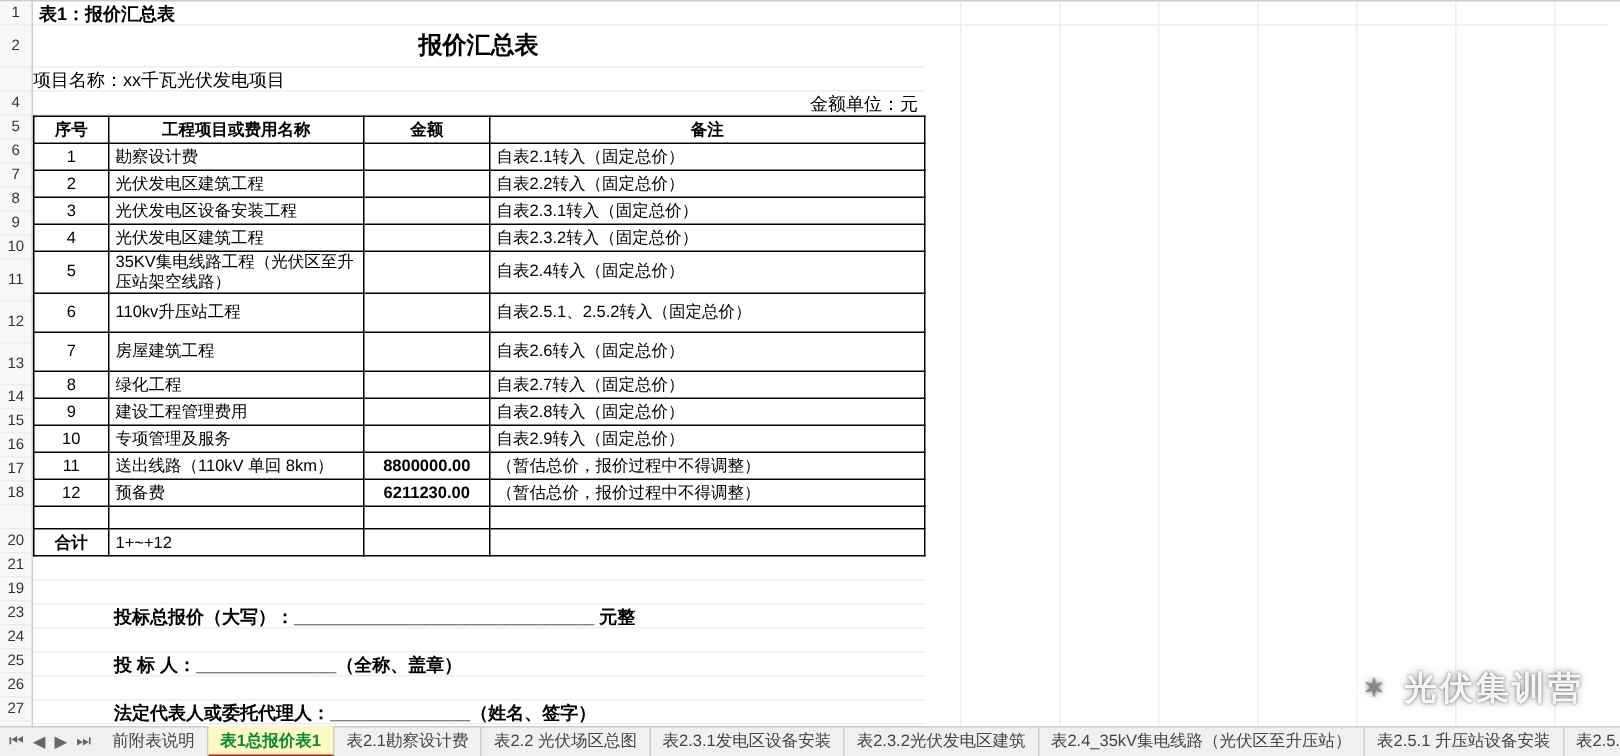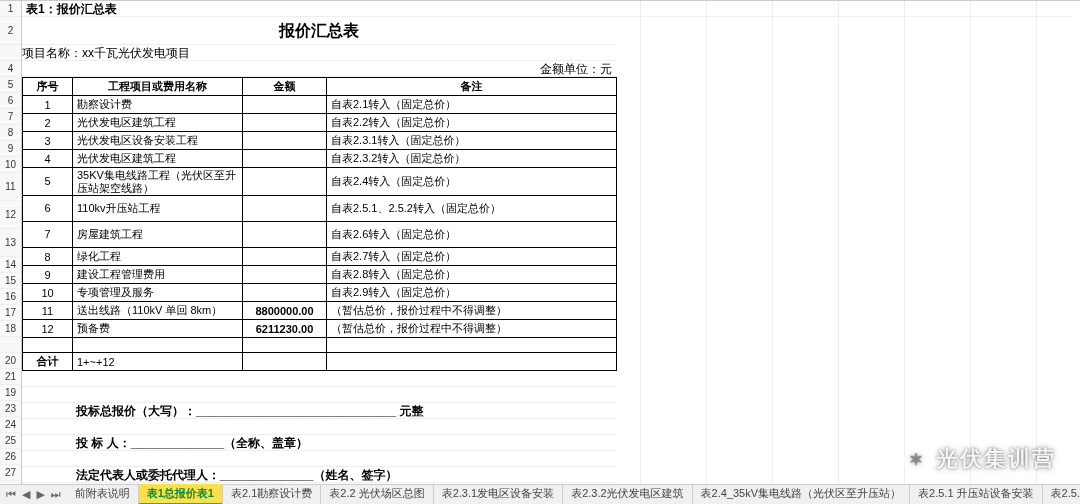--- a/index.html
+++ b/index.html
@@ -115,21 +115,21 @@
   }
   .tab-nav span { cursor: pointer; padding: 0 2px; }
   .tabs { display: flex; overflow: hidden; flex: 1; }
   .tab {
     padding: 2px 8px;
     border-right: 1px solid #ccc;
     white-space: nowrap;
     color: #444;
     cursor: pointer;
   }
-  .tab.active { background: #fde047; color: #0a8a3a; font-weight: bold; border-bottom: 2px solid #0ea5e9; }
+  .tab.active { background: #fef9c3; color: #0a8a3a; font-weight: bold; border-bottom: 2px solid #b91c1c; }
   .watermark {
     position: absolute;
     right: 24px;
     bottom: 30px;
     color: rgba(255,255,255,0.92);
     text-shadow: 0 0 6px rgba(0,0,0,0.35), 0 0 2px rgba(0,0,0,0.5);
     font-size: 22px;
     font-weight: bold;
     letter-spacing: 2px;
     display: flex;

